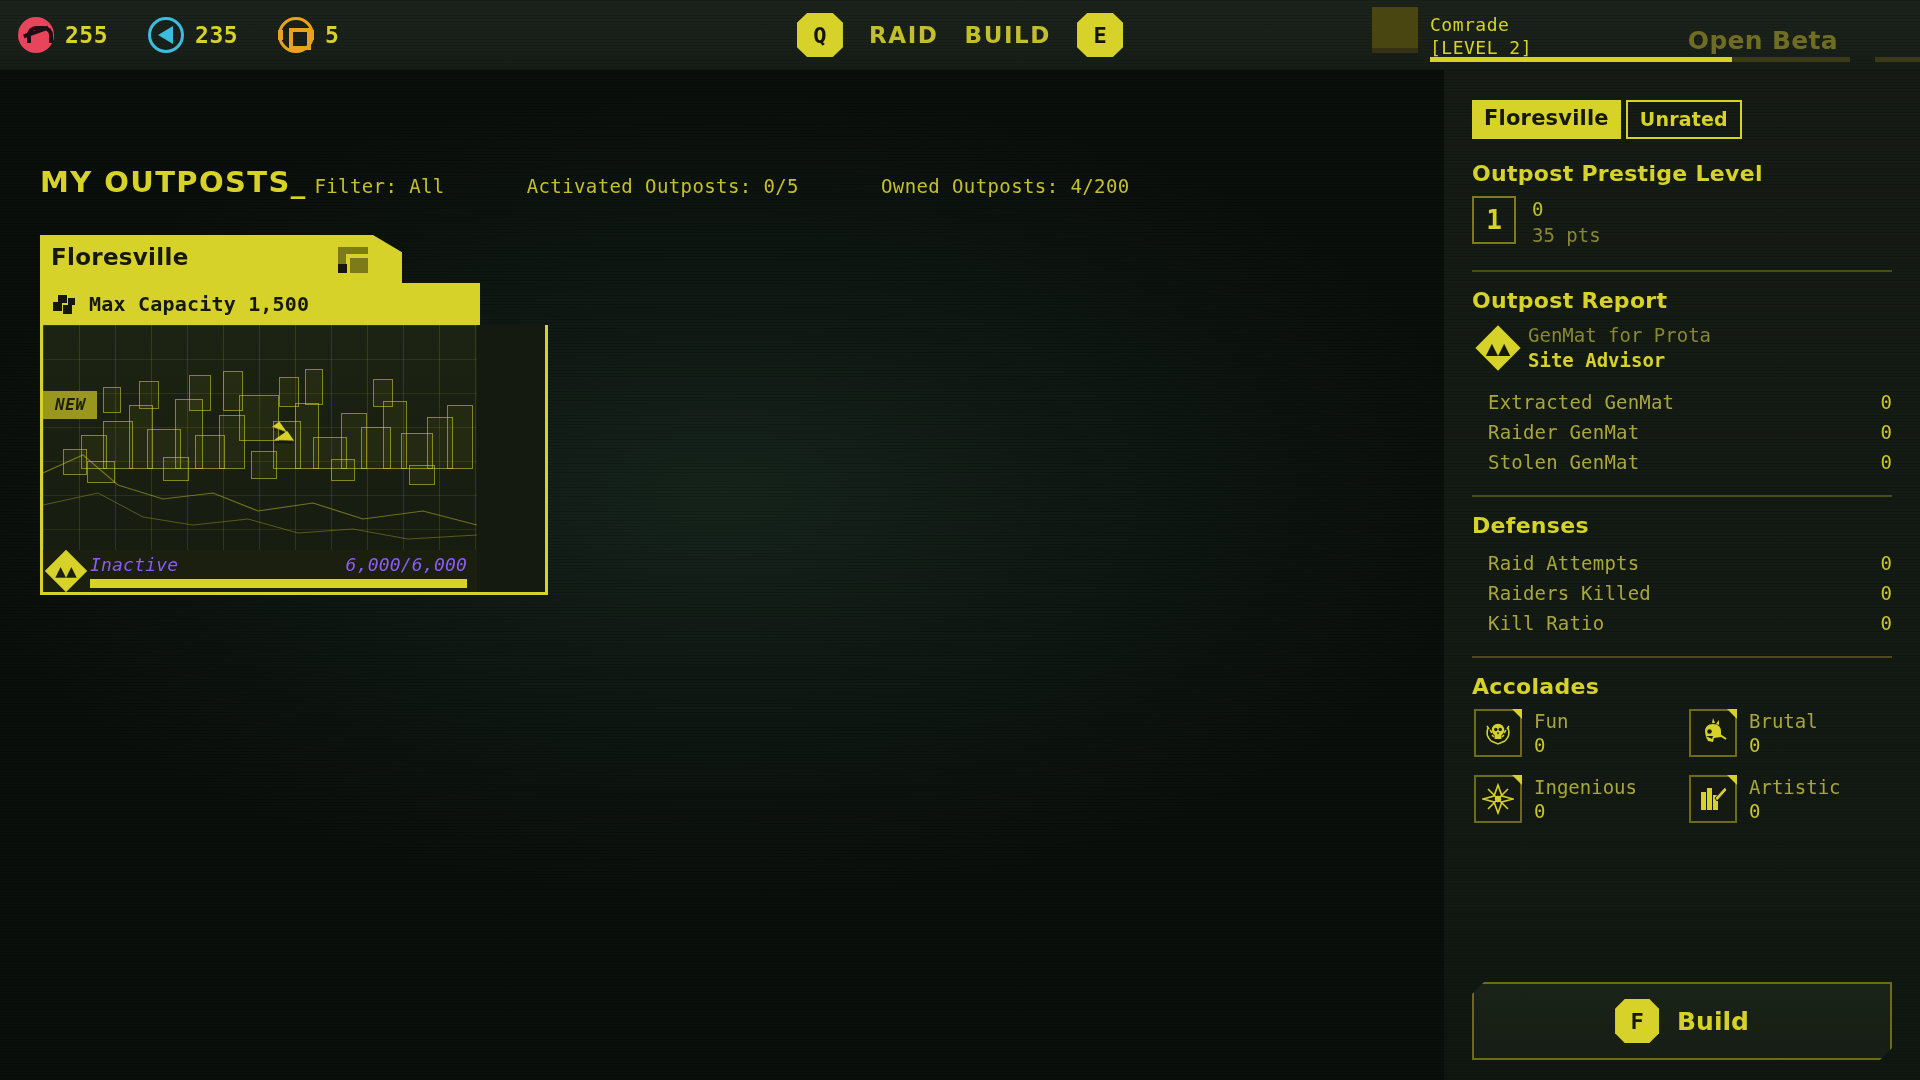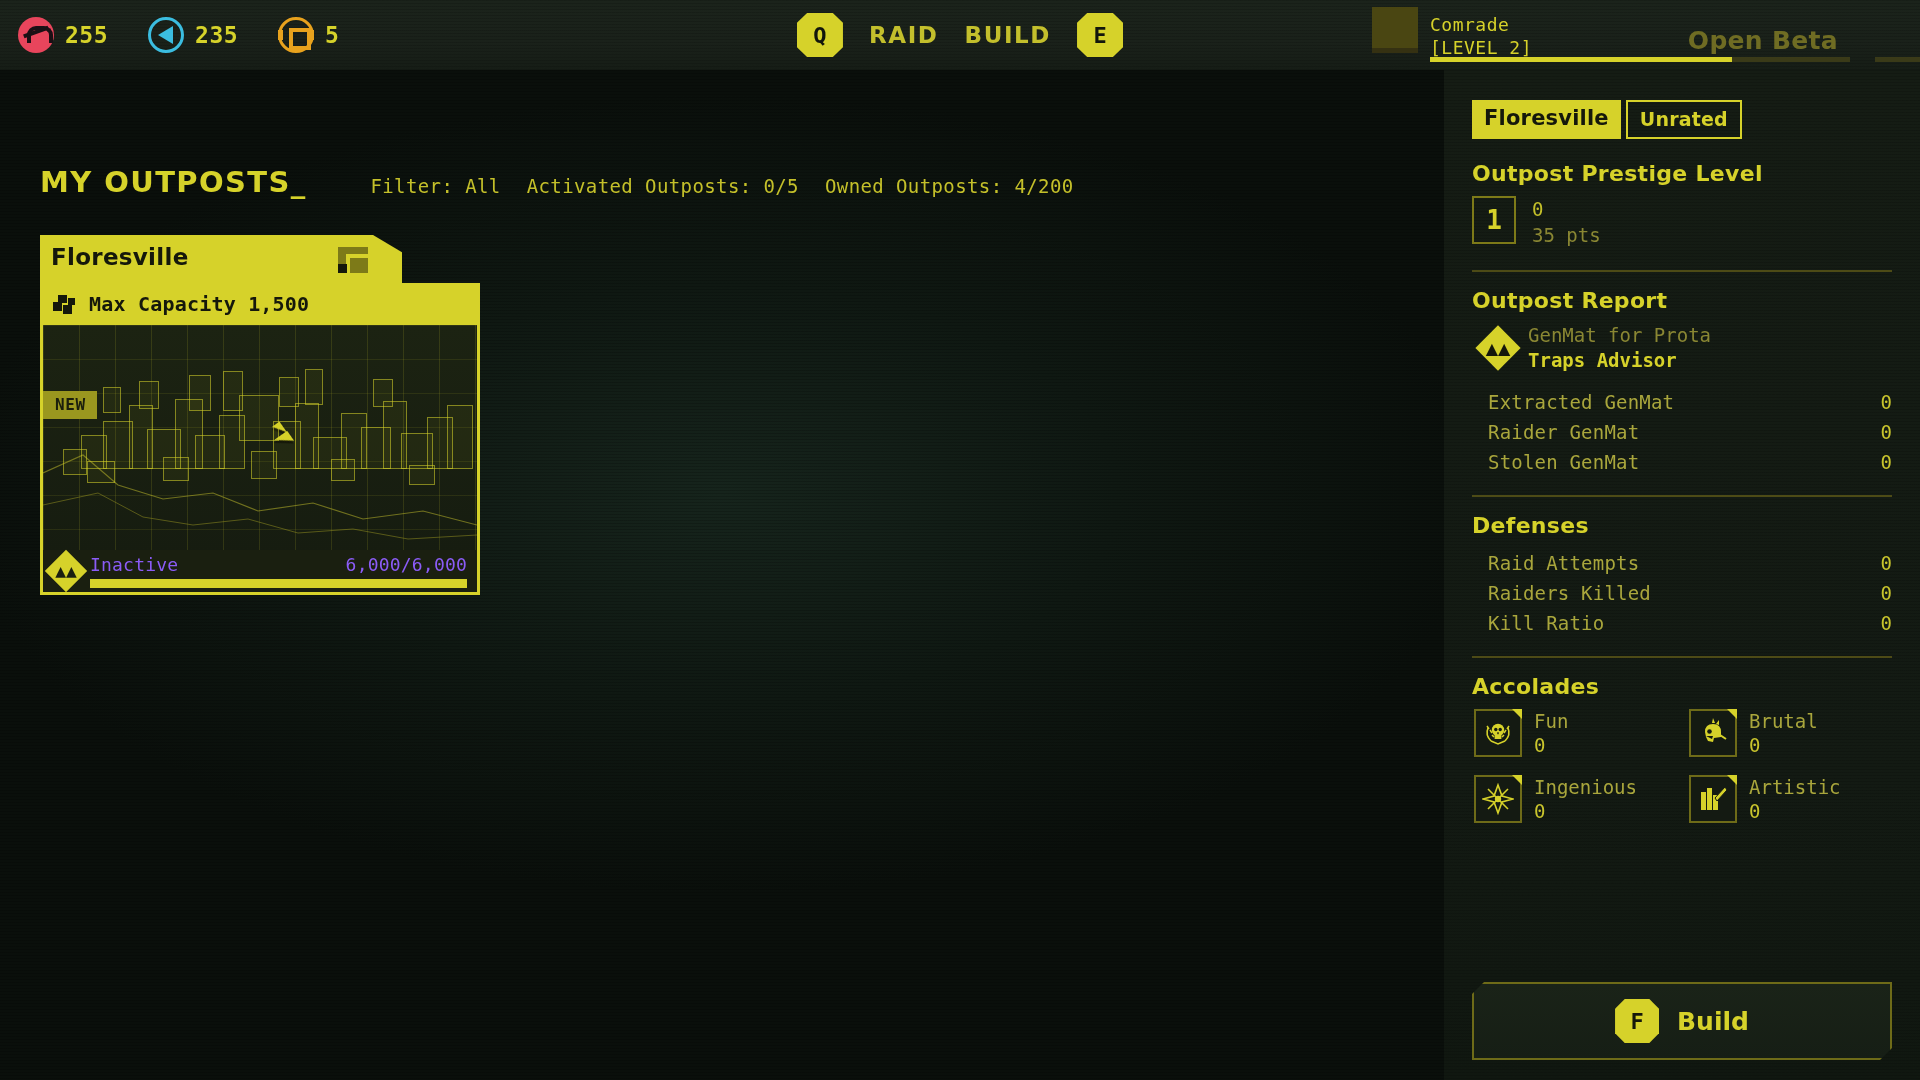--- a/index.html
+++ b/index.html
@@ -127,21 +127,21 @@
   }
 
   .page-title {
     position: absolute; left: 40px; top: 95px;
     font-family: "DejaVu Sans", sans-serif;
     font-size: 29px; font-weight: bold; color: #d6d22a; letter-spacing: 1.4px;
   }
 
   .filters {
     position: absolute; left: 0; top: 105px; width: 1444px;
-    display: flex; justify-content: center; gap: 26px;
+    display: flex; justify-content: center; gap: 82px;
   }
   .filter-item {
     font-family: "DejaVu Sans Mono", monospace;
     font-size: 19px; color: #c4c02a; letter-spacing: 0.4px;
   }
 
   
   .card {
     position: absolute; left: 40px; top: 165px;
     width: 440px;
@@ -177,24 +177,25 @@
   .cap-icon i.t1 { left: 1px;  top: 9px;  width: 9px; height: 9px; }
   .cap-icon i.t2 { left: 11px; top: 12px; width: 9px; height: 9px; }
   .cap-icon i.t3 { left: 6px;  top: 2px;  width: 9px; height: 8px; }
   .cap-icon i.t4 { left: 16px; top: 5px;  width: 7px; height: 7px; }
   .cap-text {
     font-family: "DejaVu Sans Mono", monospace;
     font-size: 20px; font-weight: bold; color: #15180b; letter-spacing: 0.2px;
   }
 
   .card-body {
-    position: relative; width: 440px; height: 270px;
+    position: relative; width: 508px; height: 270px;
     background: #141a10;
     border: 3px solid #d6d22a; border-top: none;
     overflow: hidden;
+    font-style: italic;
   }
   .city {
     position: absolute; left: 0; top: 0; width: 434px; height: 228px;
     background:
       repeating-linear-gradient(to right, rgba(214,210,42,0.14) 0px, rgba(214,210,42,0.14) 1px, transparent 1px, transparent 36px),
       repeating-linear-gradient(to bottom, rgba(214,210,42,0.10) 0px, rgba(214,210,42,0.10) 1px, transparent 1px, transparent 34px),
       linear-gradient(to bottom, #1c2312 0%, #161c10 100%);
   }
   .bld {
     position: absolute; border: 1px solid rgba(214,210,42,0.55);
@@ -553,21 +554,21 @@
 
     <div class="divider"></div>
 
     <div class="sec-title">Outpost Report</div>
     <div class="advisor">
       <div class="advisor-diamond">
           <span>▲▲</span>
         </div>
       <div>
         <div class="advisor-sub">GenMat for Prota</div>
-        <div class="advisor-name">Traps Advisor</div>
+        <div class="advisor-name">Site Advisor</div>
       </div>
     </div>
 
     <div class="stat-row">
       <span class="stat-label">Extracted GenMat</span>
       <span class="stat-value">0</span>
     </div>
     <div class="stat-row">
       <span class="stat-label">Raider GenMat</span>
       <span class="stat-value">0</span>

